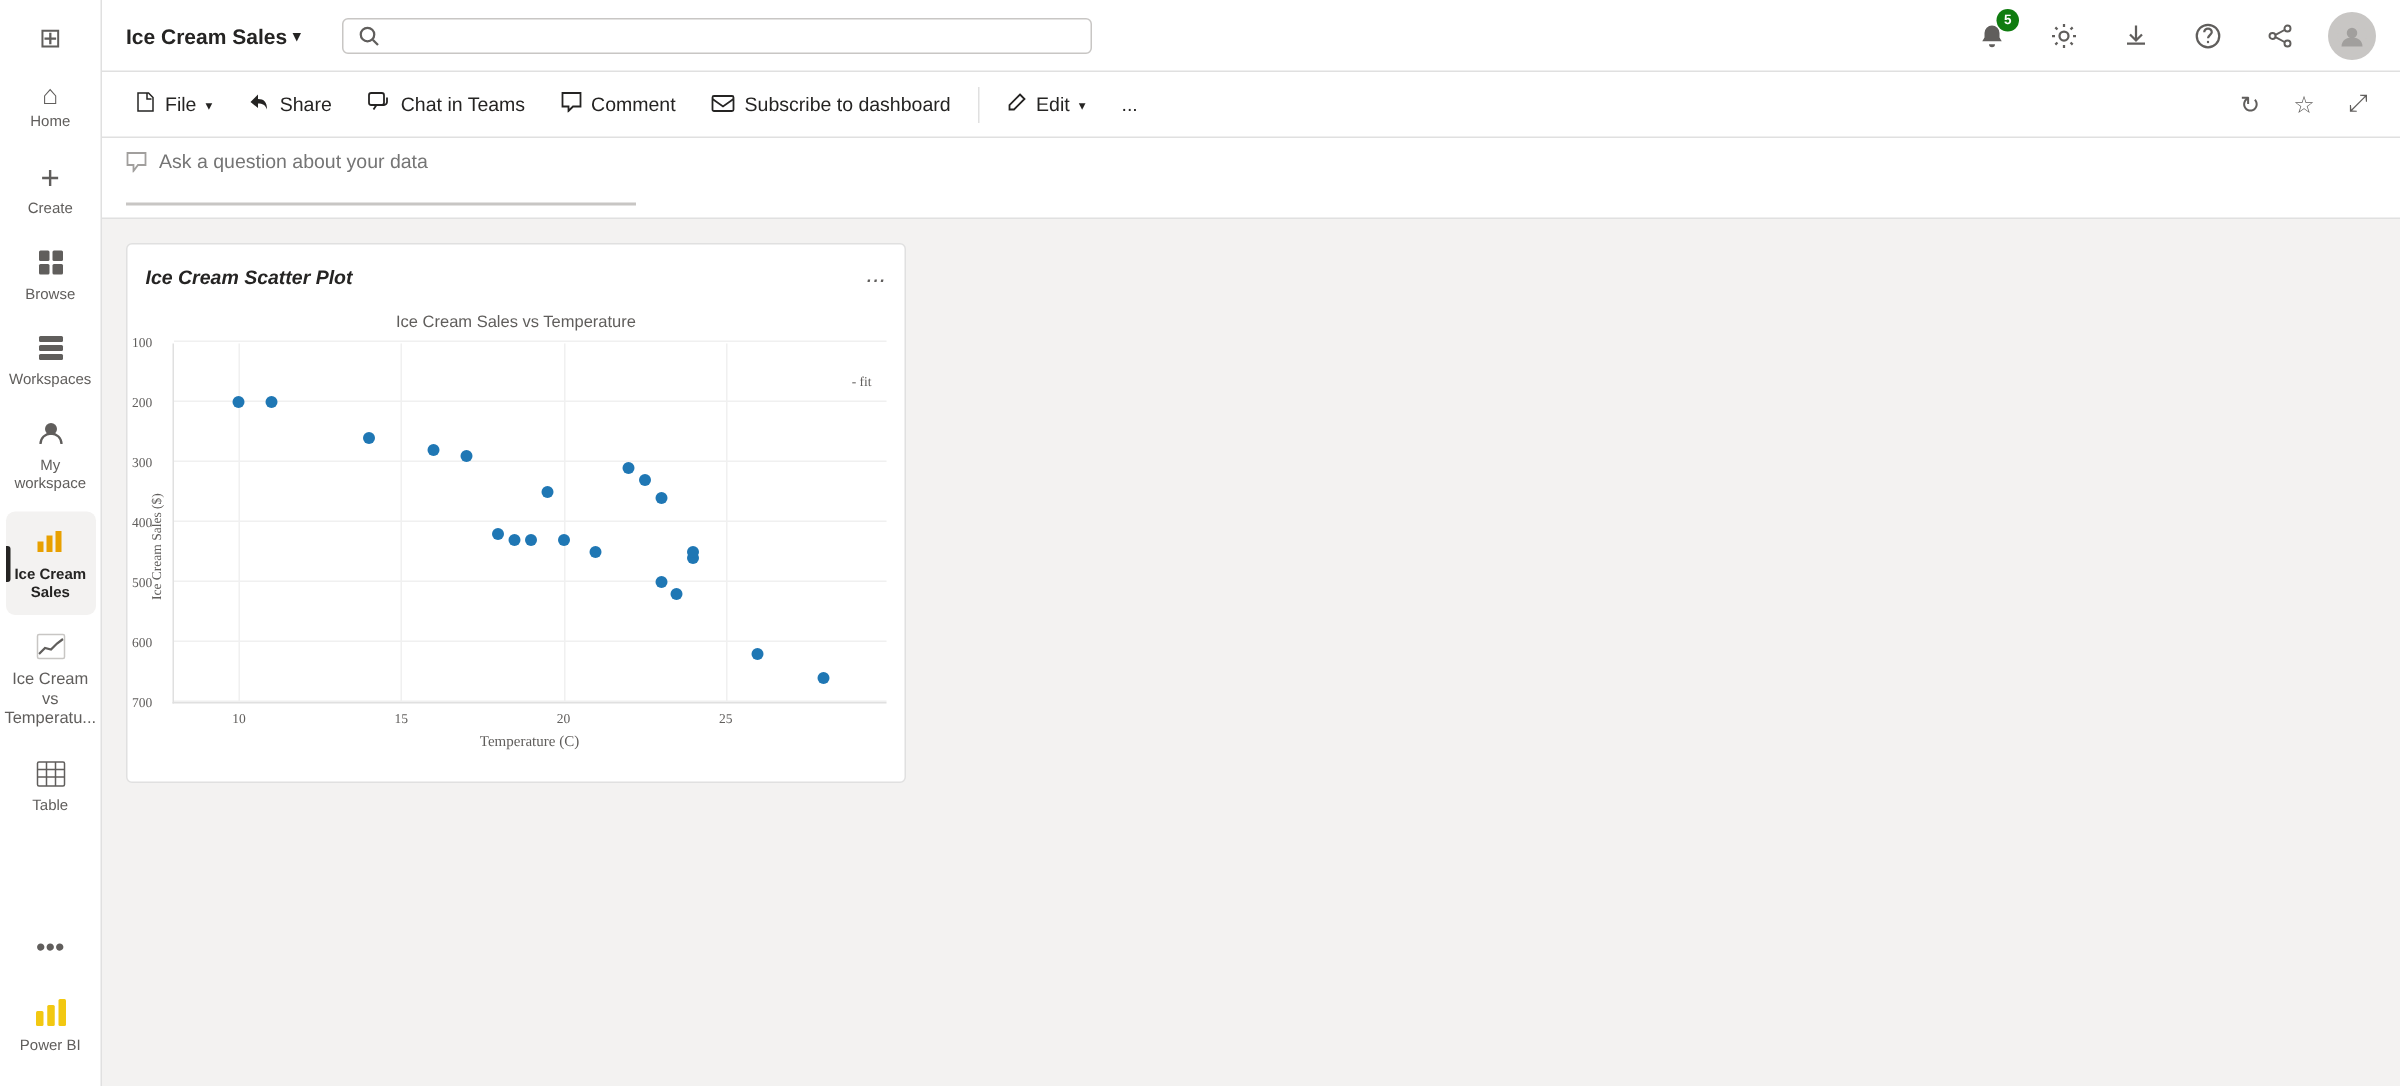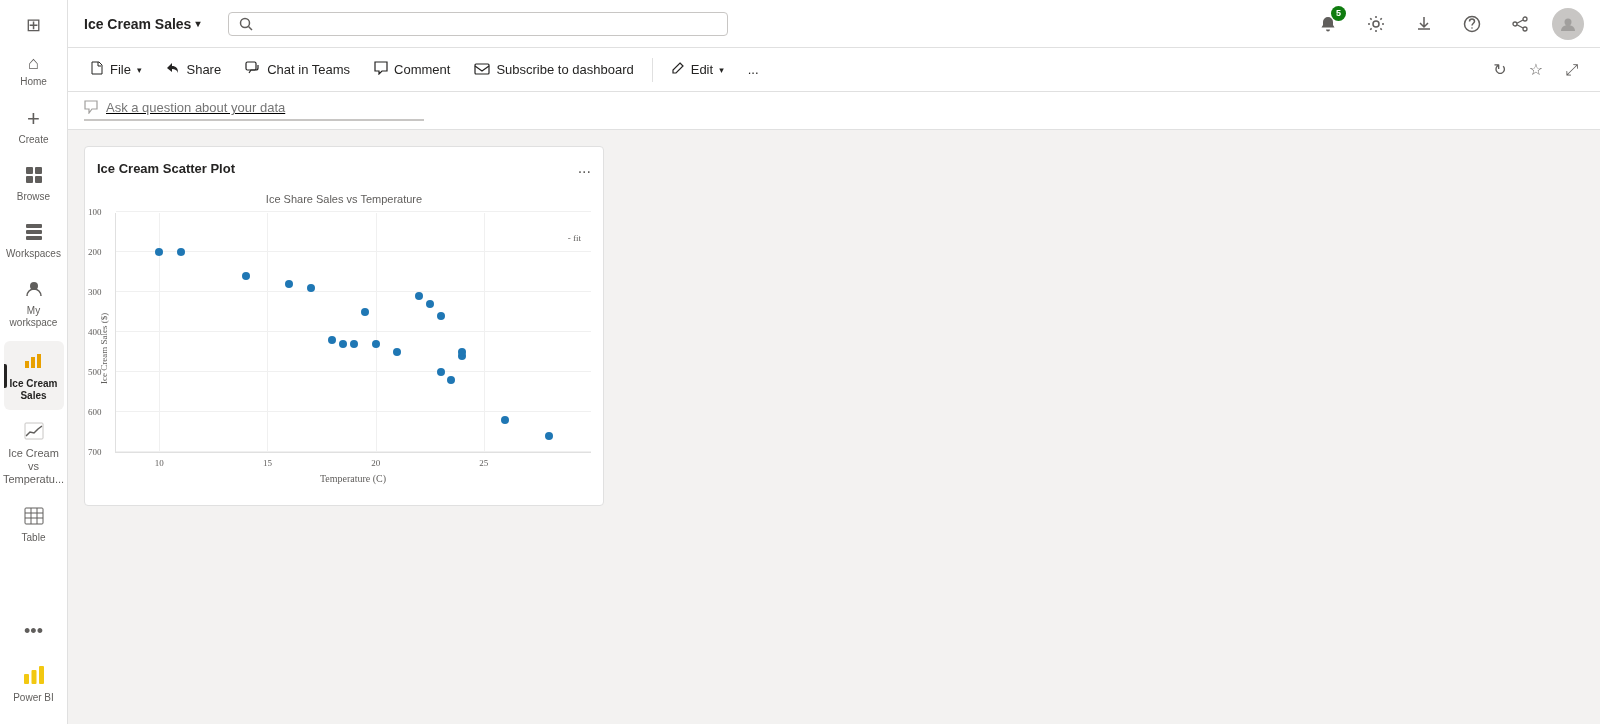--- a/index.html
+++ b/index.html
@@ -167,26 +167,25 @@
     
     .ask-bar {
       background: #fff;
       padding: 8px 16px;
       border-bottom: 1px solid #e0e0e0;
       display: flex;
       align-items: center;
     }
     .ask-bar-inner {
       display: flex;
-      align-items: flex-start;
+      align-items: flex-end;
       gap: 8px;
       border-bottom: 2px solid #c8c6c4;
-      padding-bottom: 4px;
+      padding-bottom: 20px;
       min-width: 340px;
-      text-decoration: underline;
     }
     .ask-bar-inner input {
       border: none;
       outline: none;
       font-size: 13px;
       color: #a19f9d;
       width: 300px;
       background: transparent;
     }
 
@@ -206,20 +205,21 @@
       width: 520px;
       min-height: 360px;
       padding: 12px;
       position: relative;
     }
     .chart-card-header {
       display: flex;
       align-items: center;
       justify-content: space-between;
       margin-bottom: 8px;
+      font-style: italic;
     }
     .chart-card-title {
       font-size: 13px;
       font-weight: 600;
       color: #252423;
     }
     .chart-more-btn {
       cursor: pointer;
       color: #605e5c;
       font-size: 16px;
@@ -562,21 +562,21 @@
   </div>
 
   <div class="canvas">
     <div class="chart-card">
       <div class="chart-card-header">
         <span class="chart-card-title">Ice Cream Scatter Plot</span>
         <span class="chart-more-btn">...</span>
       </div>
 
       <div class="scatter-container">
-        <div class="scatter-title">Ice Share Sales vs Temperature</div>
+        <div class="scatter-title">Ice Cream Sales vs Temperature</div>
         <div class="scatter-wrapper">
           <div class="y-axis-label">Ice Cream Sales ($)</div>
           <div class="scatter-inner">
             <div class="scatter-plot-area" id="scatter-area">
 
             <div class="grid-line-h" style="bottom: 240px;"></div>
                 <div class="y-tick" style="bottom: 240px; left: -28px; transform: translateY(50%);">100</div>
                 <div class="grid-line-h" style="bottom: 200px;"></div>
                 <div class="y-tick" style="bottom: 200px; left: -28px; transform: translateY(50%);">200</div>
                 <div class="grid-line-h" style="bottom: 160px;"></div>

